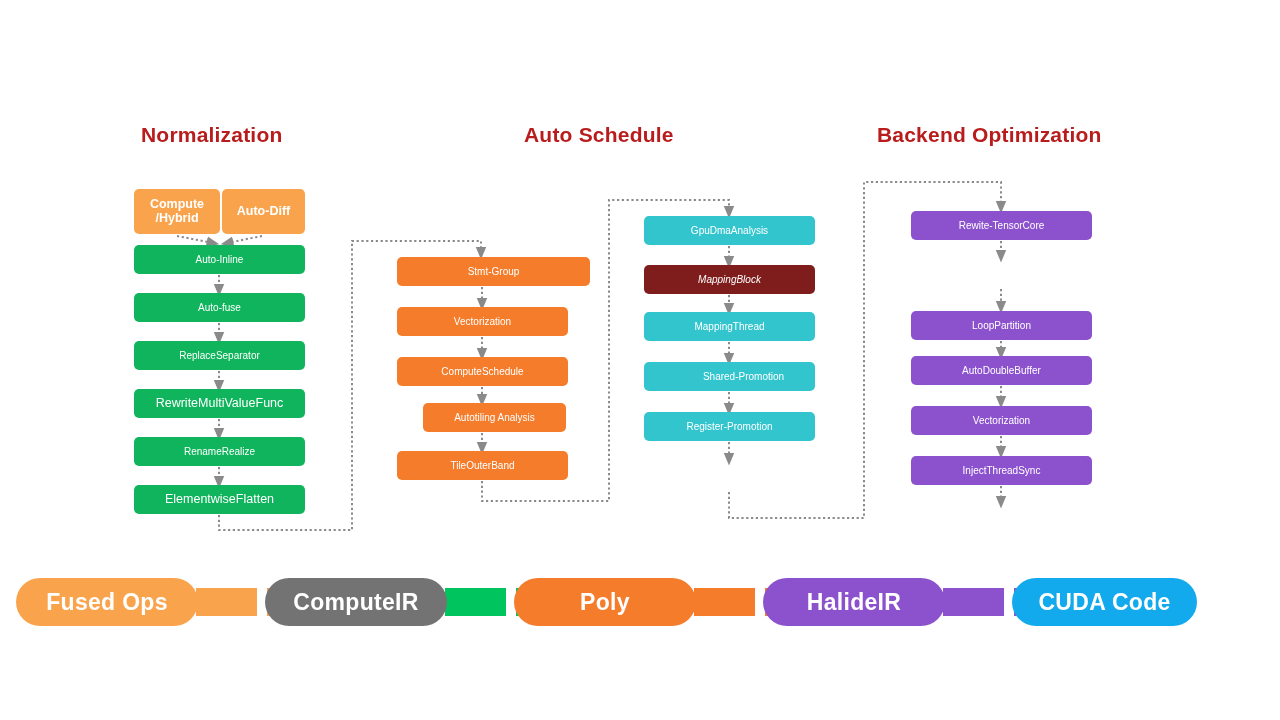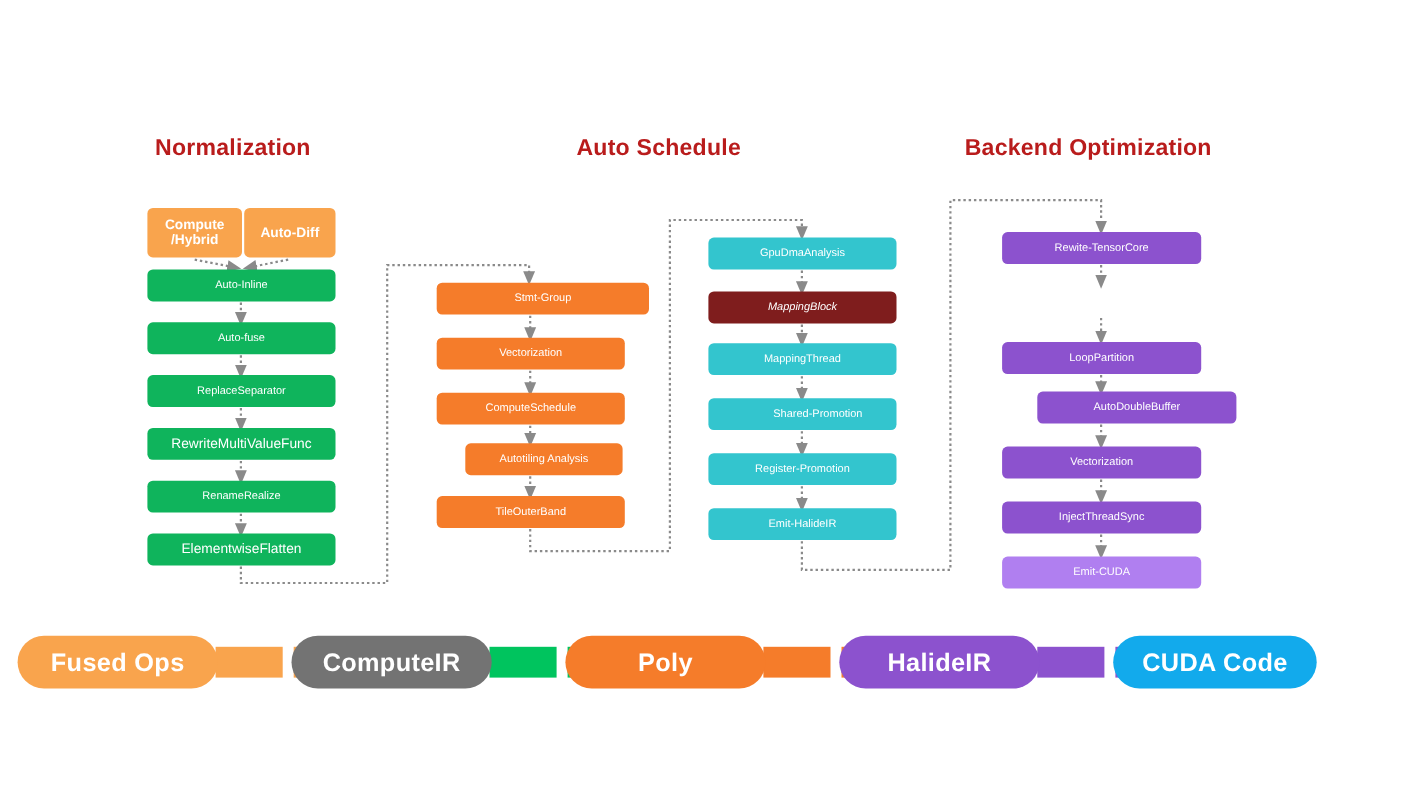--- a/index.html
+++ b/index.html
@@ -137,28 +137,26 @@
   <div class="pass md" style="left:397px;top:307px;width:171px;height:29px;background:#F57C2A;">Vectorization</div>
   <div class="pass md" style="left:397px;top:357px;width:171px;height:29px;background:#F57C2A;">ComputeSchedule</div>
   <div class="pass md" style="left:397px;top:403px;width:143px;height:29px;background:#F57C2A;margin-left:26px;">Autotiling Analysis</div>
   <div class="pass md" style="left:397px;top:451px;width:171px;height:29px;background:#F57C2A;">TileOuterBand</div>
 
   <div class="pass md" style="left:644px;top:216px;width:171px;height:29px;background:#33C5CE;">GpuDmaAnalysis</div>
   <div class="pass md" style="left:644px;top:265px;width:171px;height:29px;background:#7f1d1d;font-style:italic;">MappingBlock</div>
   <div class="pass md" style="left:644px;top:312px;width:171px;height:29px;background:#33C5CE;">MappingThread</div>
   <div class="pass md" style="left:644px;top:362px;width:171px;height:29px;background:#33C5CE;padding-left:28px;">Shared-Promotion</div>
   <div class="pass md" style="left:644px;top:412px;width:171px;height:29px;background:#33C5CE;">Register-Promotion</div>
-  <div class="pass md" style="left:644px;top:462px;width:171px;height:29px;background:#33C5CE;">Emit-HalideIR</div>
 
   <div class="pass md" style="left:911px;top:211px;width:181px;height:29px;background:#8C52CE;">Rewite-TensorCore</div>
   <div class="pass md" style="left:911px;top:311px;width:181px;height:29px;background:#8C52CE;">LoopPartition</div>
-  <div class="pass md" style="left:911px;top:356px;width:181px;height:29px;background:#8C52CE;margin-left:32px;">AutoDoubleBuffer</div>
+  <div class="pass md" style="left:911px;top:356px;width:181px;height:29px;background:#8C52CE;">AutoDoubleBuffer</div>
   <div class="pass md" style="left:911px;top:406px;width:181px;height:29px;background:#8C52CE;">Vectorization</div>
   <div class="pass md" style="left:911px;top:456px;width:181px;height:29px;background:#8C52CE;">InjectThreadSync</div>
-  <div class="pass md" style="left:911px;top:506px;width:181px;height:29px;background:#B07FF0;">Emit-CUDA</div>
 
   <div id="pipeline">
 
     <div class="pipe-link" style="left:196px;top:588px;width:75px;height:28px;background:#F9A44D;"></div>
     <div class="pipe-link" style="left:445px;top:588px;width:75px;height:28px;background:#00C45E;"></div>
     <div class="pipe-link" style="left:694px;top:588px;width:75px;height:28px;background:#F57C2A;"></div>
     <div class="pipe-link" style="left:943px;top:588px;width:75px;height:28px;background:#8C52CE;"></div>
 
     <div class="pipe-gapmask" style="left:257px;top:572px;width:10px;height:60px;"></div>
     <div class="pipe-gapmask" style="left:506px;top:572px;width:10px;height:60px;"></div>

